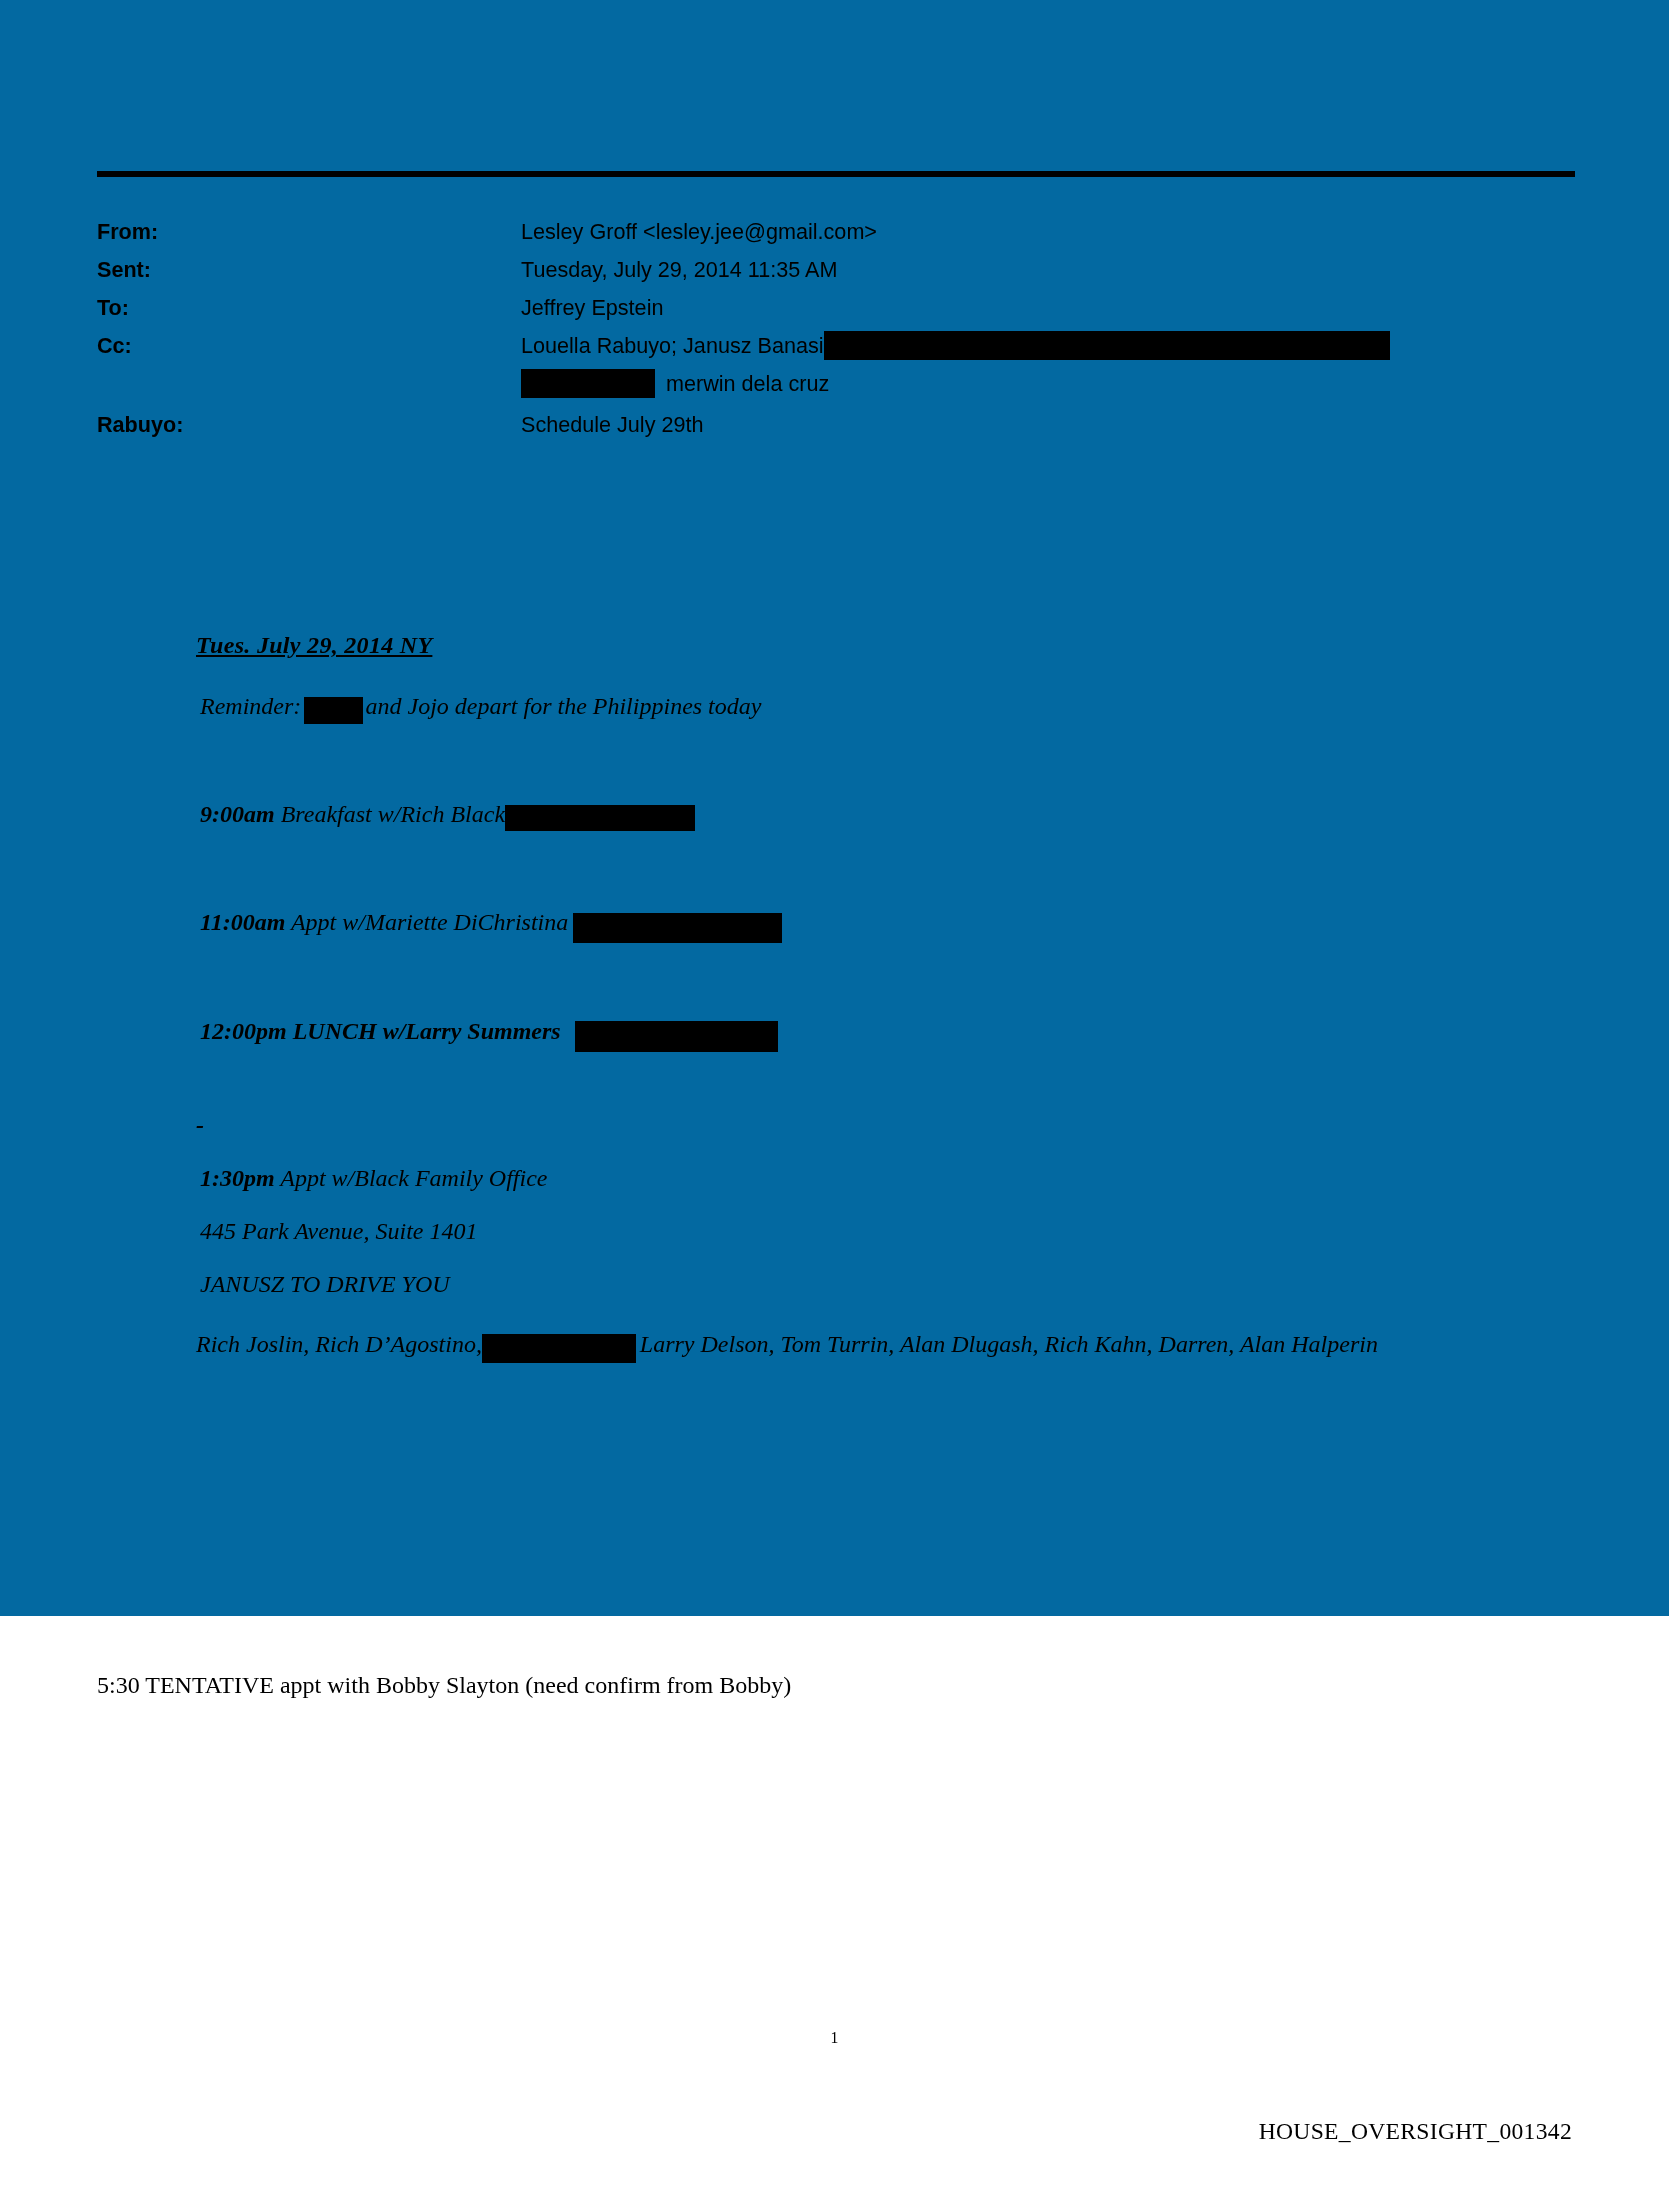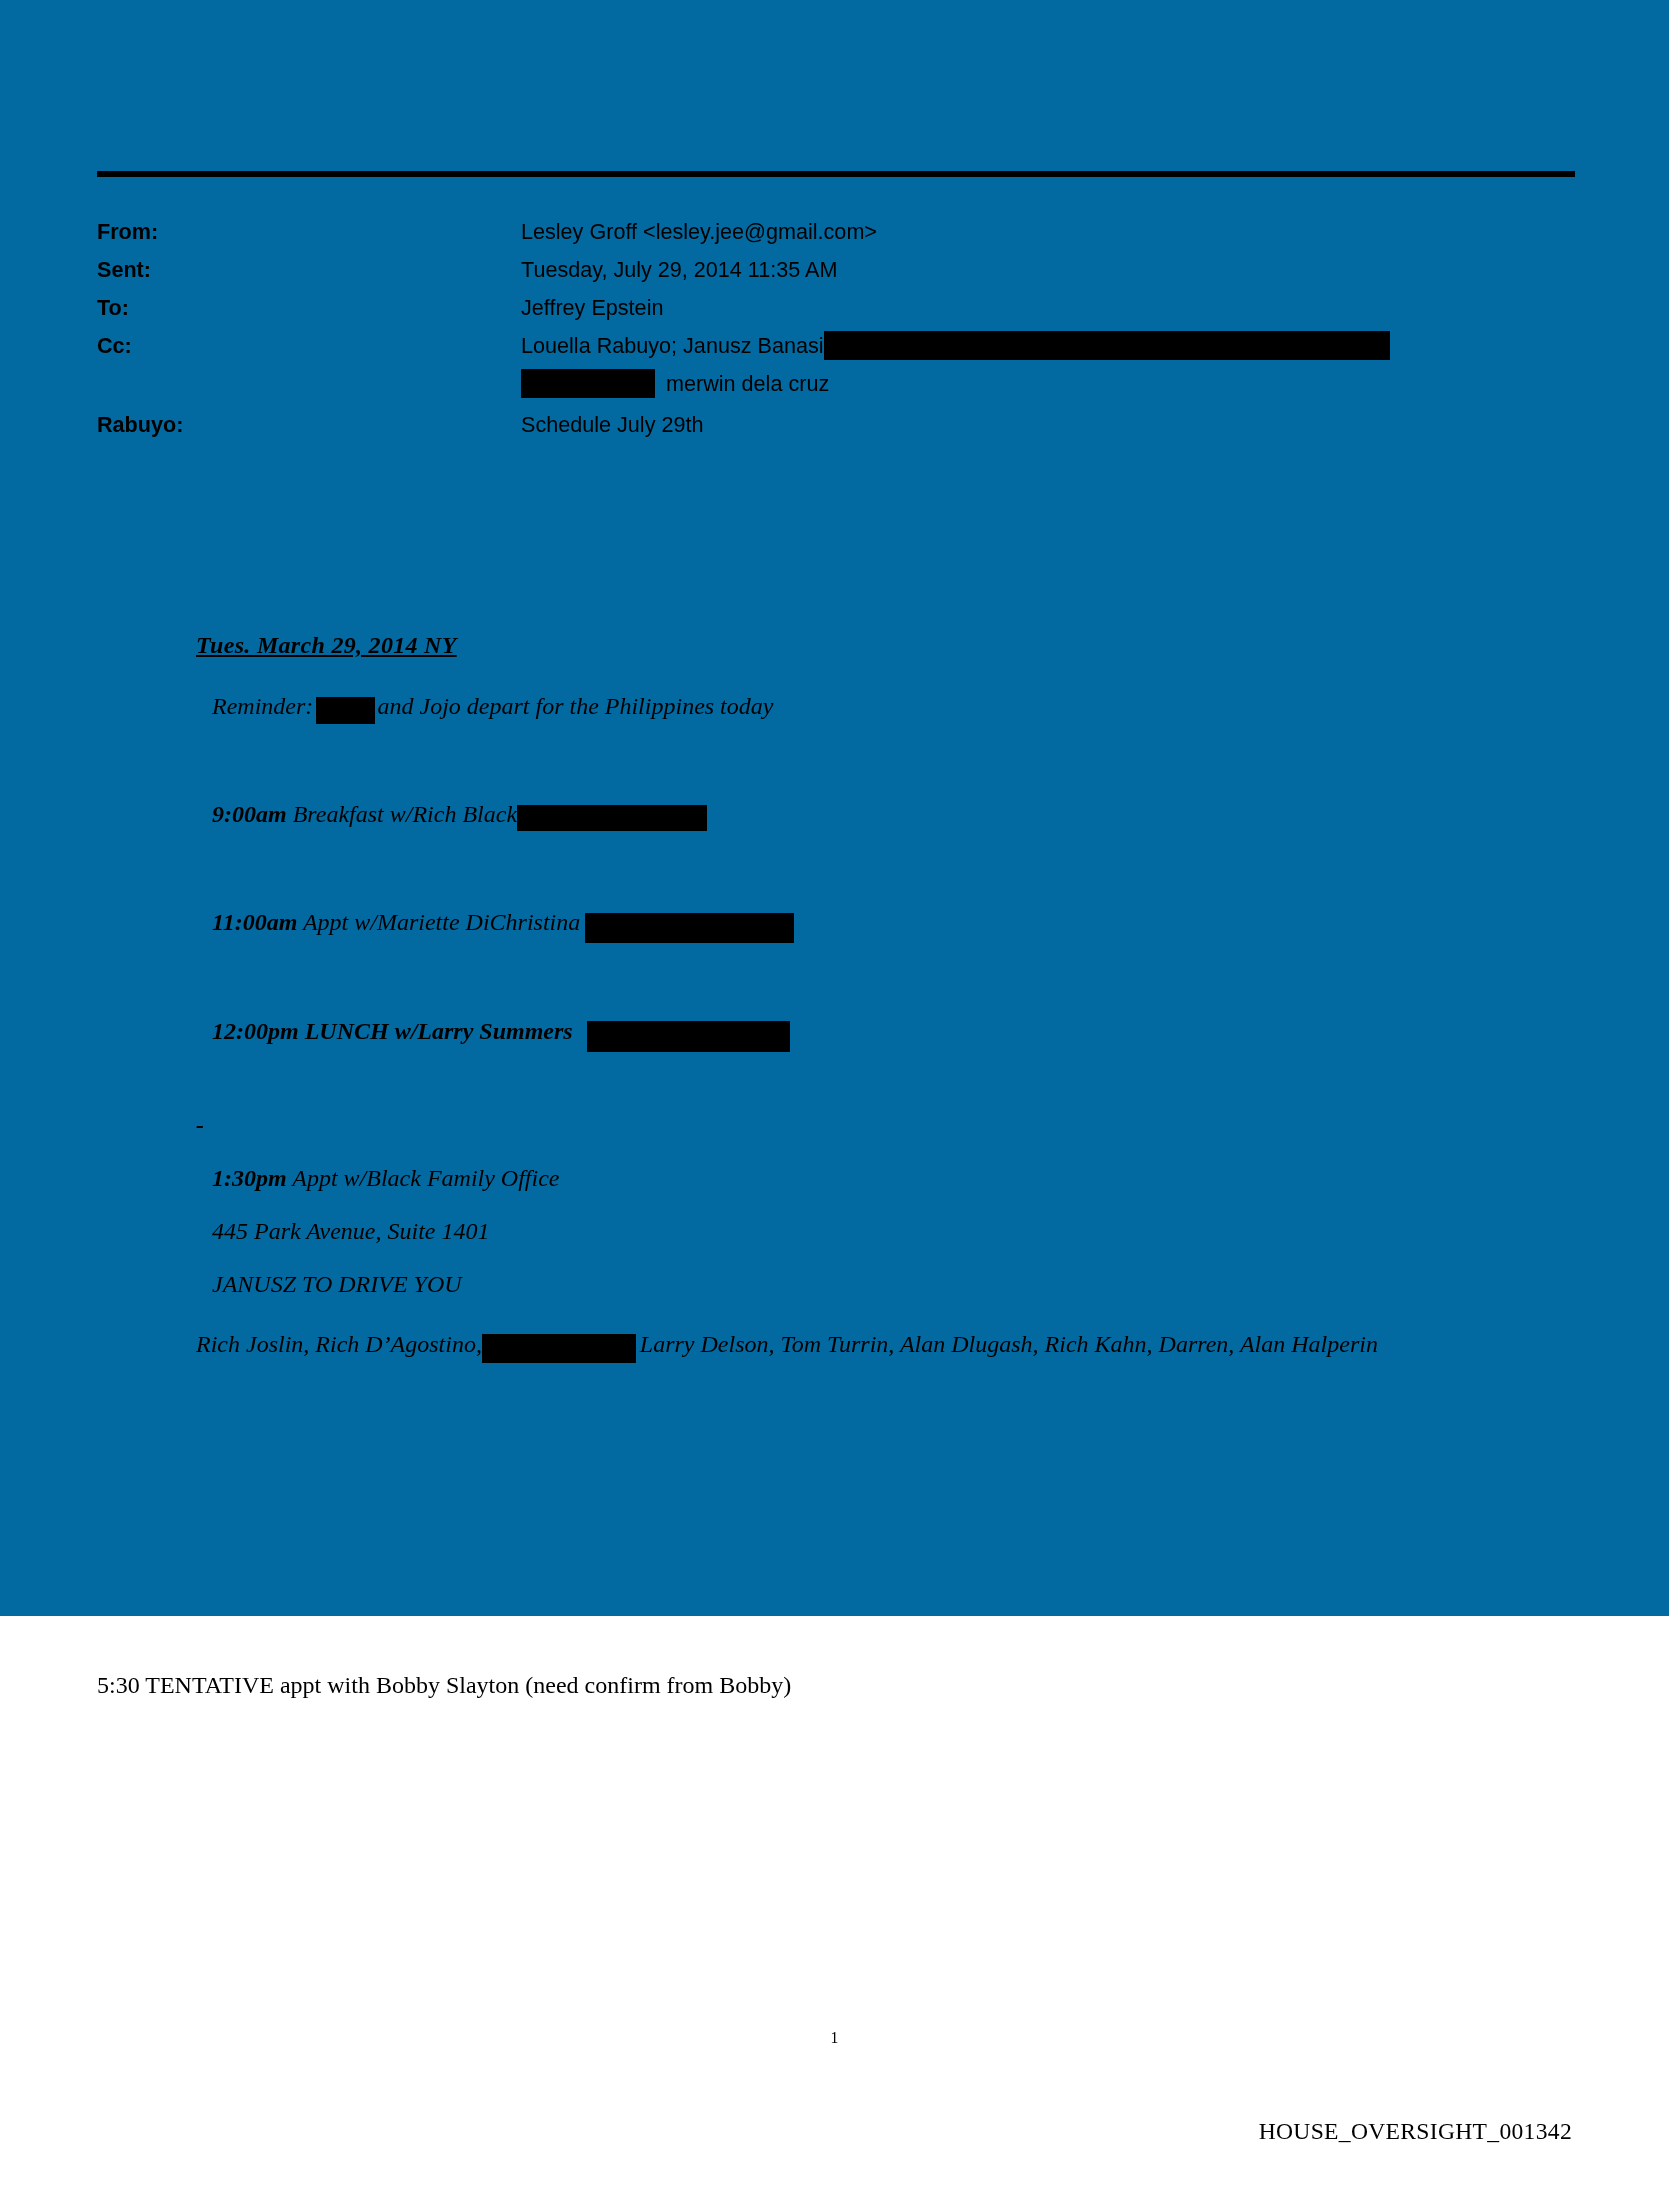--- a/index.html
+++ b/index.html
@@ -85,21 +85,21 @@
     font-size: 24px;
     font-weight: bold;
     font-style: italic;
     text-decoration: underline;
     letter-spacing: 0.3px;
     margin: 0 0 34px 0;
   }
   .sched-line {
     font-size: 24px;
     font-style: italic;
-    margin: 16px;
+    margin: 4px;
     position: relative;
     white-space: nowrap;
   }
   .sched-line.gap-lg { margin-top: 81px; }
   .sched-line.gap-sm { margin-top: 26px; }
   .sched-time {
     font-weight: bold;
     font-style: italic;
   }
   .sched-bold {
@@ -186,21 +186,21 @@
 
     <div class="hdr-row">
       <span class="hdr-label">Rabuyo:</span>
       <span class="hdr-value">Schedule July 29th</span>
     </div>
 
   </div>
 
   <div class="body-wrap">
 
-    <div class="sched-title">Tues. March 29, 2014 NY</div>
+    <div class="sched-title">Tues. July 29, 2014 NY</div>
 
     <p class="sched-line">
       <span>Reminder:</span><span class="redact" style="width:59px; height:27.5px; margin:0 2.6px -3.9px 2.6px;"></span><span>and Jojo depart for the Philippines today</span>
     </p>
 
     <p class="sched-line gap-lg">
       <span class="sched-time">9:00am</span>
       <span>Breakfast w/Rich Black</span><span class="redact" style="width:190px; height:26px; margin:0 0 -2.6px 0;"></span>
     </p>
 

